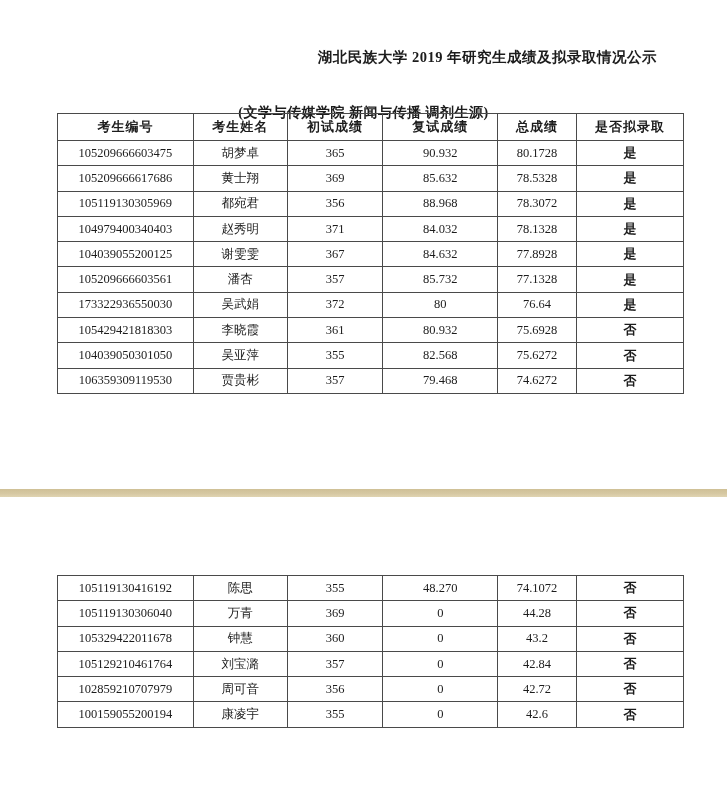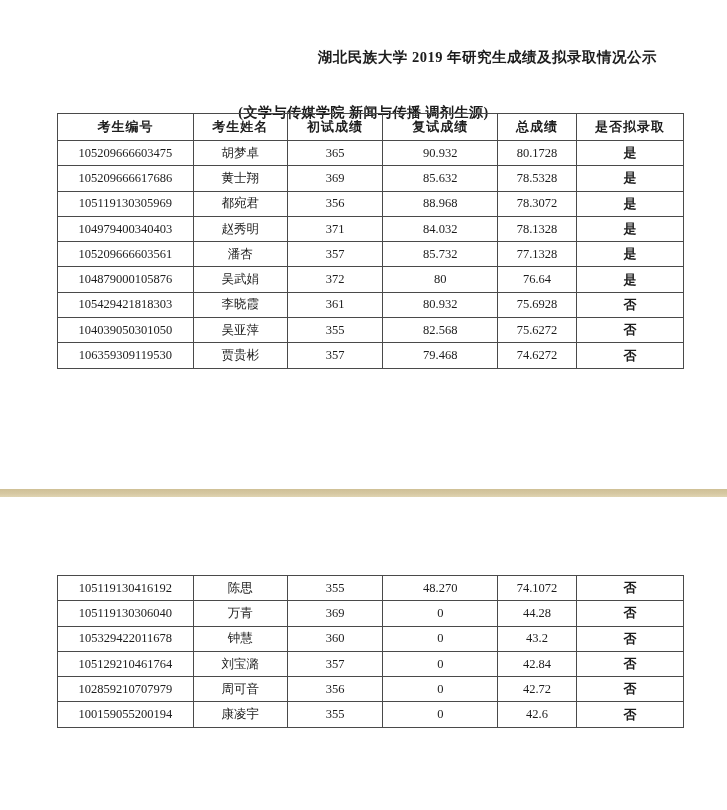--- a/index.html
+++ b/index.html
@@ -137,29 +137,37 @@
       </tr>
       <tr>
         <td class="c0">104979400340403</td>
         <td class="c1">赵秀明</td>
         <td class="c2">371</td>
         <td class="c3">84.032</td>
         <td class="c4">78.1328</td>
         <td class="c5">是</td>
       </tr>
       <tr>
+        <td class="c0">104039055200125</td>
+        <td class="c1">谢雯雯</td>
+        <td class="c2">367</td>
+        <td class="c3">84.632</td>
+        <td class="c4">77.8928</td>
+        <td class="c5">是</td>
+      </tr>
+      <tr>
         <td class="c0">105209666603561</td>
         <td class="c1">潘杏</td>
         <td class="c2">357</td>
         <td class="c3">85.732</td>
         <td class="c4">77.1328</td>
         <td class="c5">是</td>
       </tr>
       <tr>
-        <td class="c0">104879000105876</td>
+        <td class="c0">173322936550030</td>
         <td class="c1">吴武娟</td>
         <td class="c2">372</td>
         <td class="c3">80</td>
         <td class="c4">76.64</td>
         <td class="c5">是</td>
       </tr>
       <tr>
         <td class="c0">105429421818303</td>
         <td class="c1">李晓霞</td>
         <td class="c2">361</td>

